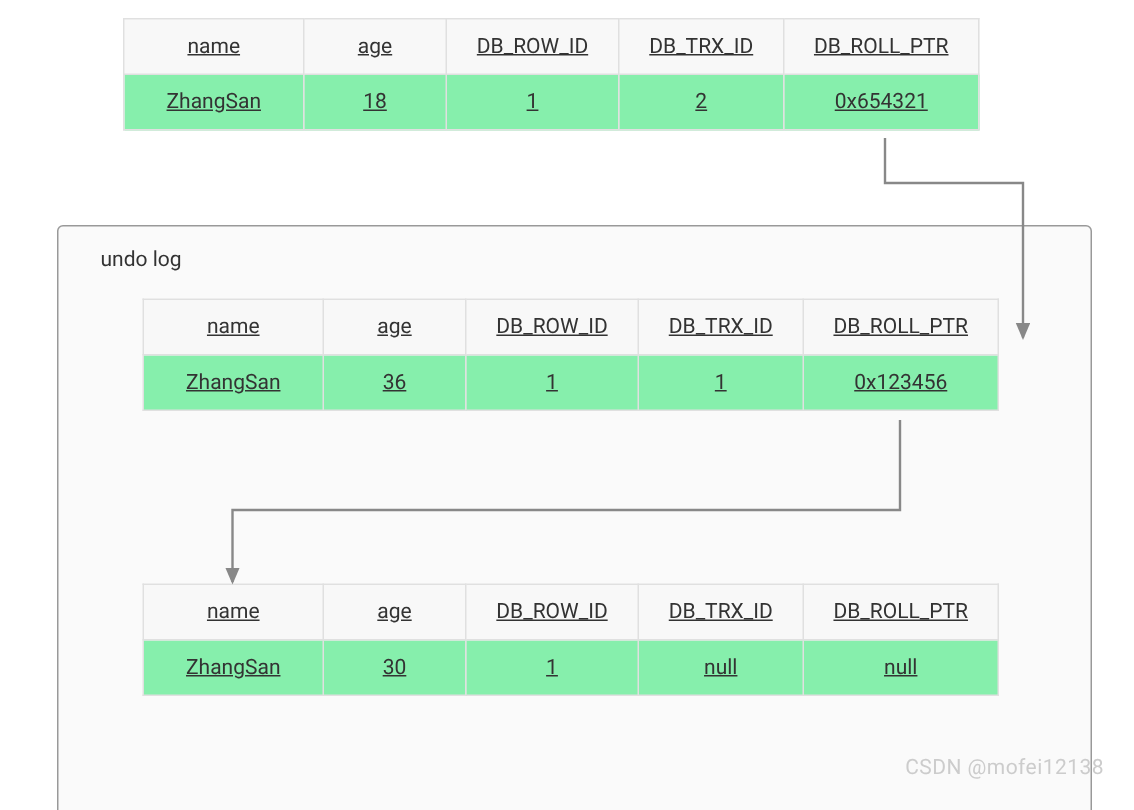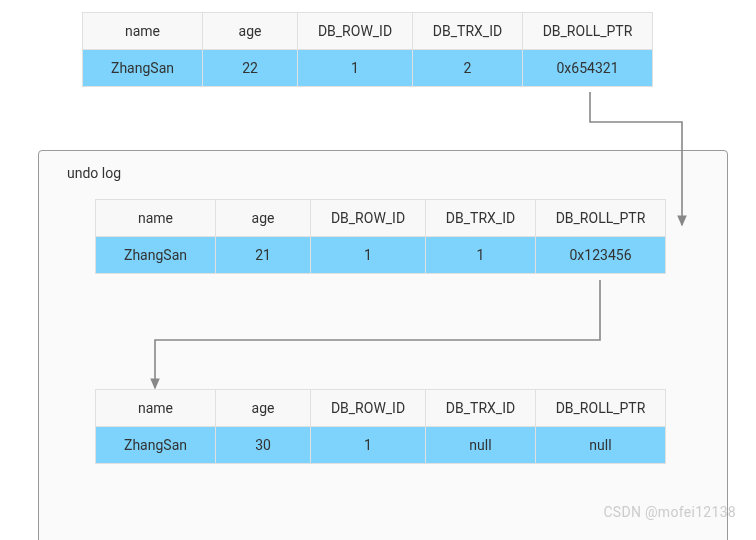--- a/index.html
+++ b/index.html
@@ -22,26 +22,27 @@
       table-layout: fixed;
     }
     .data-table th,
     .data-table td {
       border: 1px solid #e0e0e0;
       padding: 10px 8px;
       text-align: center;
       font-weight: normal;
       font-size: 14px;
       color: #333;
+      text-decoration: underline;
     }
     .data-table th {
       background: #f8f8f8;
     }
     .data-table td {
-      background: #7dd3fc;
+      background: #86efac;
     }
     .top-table {
       position: absolute;
       top: 12px;
       left: 82px;
       width: 570px;
     }
     .undo-box {
       position: absolute;
       top: 150px;
@@ -104,21 +105,21 @@
       <th>name</th>
       <th>age</th>
       <th>DB_ROW_ID</th>
       <th>DB_TRX_ID</th>
       <th>DB_ROLL_PTR</th>
     </tr>
   </thead>
   <tbody>
     <tr>
       <td>ZhangSan</td>
-      <td>22</td>
+      <td>18</td>
       <td>1</td>
       <td>2</td>
       <td>0x654321</td>
     </tr>
   </tbody>
 </table>
 
 <div class="undo-box">
   <div class="undo-label">undo log</div>
 
@@ -135,21 +136,21 @@
         <th>name</th>
         <th>age</th>
         <th>DB_ROW_ID</th>
         <th>DB_TRX_ID</th>
         <th>DB_ROLL_PTR</th>
       </tr>
     </thead>
     <tbody>
       <tr>
         <td>ZhangSan</td>
-        <td>21</td>
+        <td>36</td>
         <td>1</td>
         <td>1</td>
         <td>0x123456</td>
       </tr>
     </tbody>
   </table>
 
   <table class="data-table bot-table">
     <colgroup>
       <col style="width:120px">

